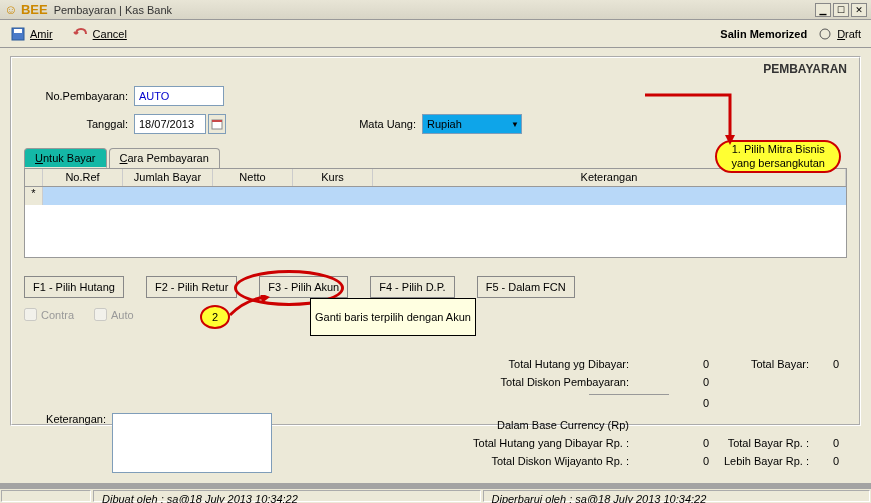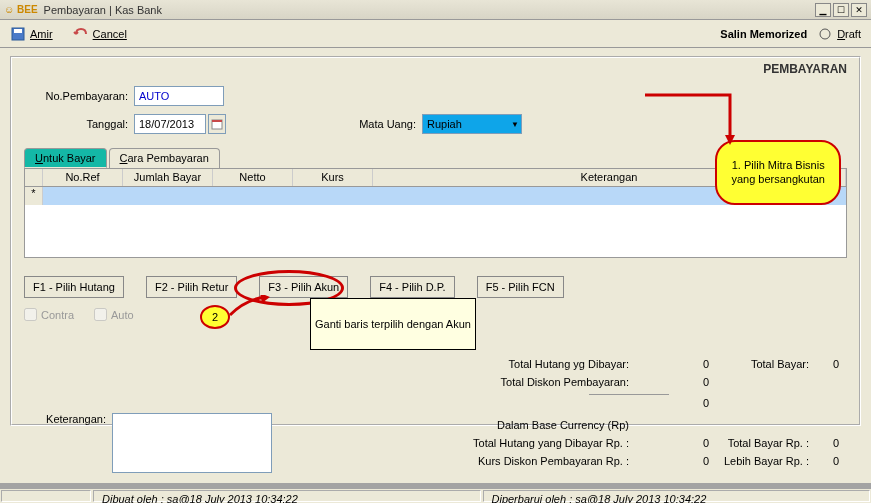--- a/index.html
+++ b/index.html
@@ -1,19 +1,19 @@
 <!DOCTYPE html>
 <html><head>
 <meta charset="utf-8">
 <style>
 * { box-sizing: border-box; margin: 0; padding: 0; font-family: Tahoma, Arial, sans-serif; font-size: 11px; }
 body { background: #ECE9D8; width: 871px; height: 503px; overflow: hidden; position: relative; }
 
 .titlebar { background: linear-gradient(to bottom, #E8E5D6, #D8D5C6); height: 20px; display: flex; align-items: center; padding: 0 4px; border-bottom: 1px solid #999; }
-.titlebar .bee-logo { font-weight: bold; color: #CC8800; font-size: 10px; margin-right: 6px; }
+.titlebar .bee-logo { font-weight: bold; color: #CC8800; font-size: 13px; margin-right: 6px; }
 .titlebar .title { color: #333; }
 .titlebar .spacer { flex: 1; }
 .titlebar .winbtn { width: 16px; height: 14px; border: 1px solid #888; background: #ECE9D8; margin-left: 2px; display: flex; align-items: center; justify-content: center; font-size: 9px; cursor: pointer; }
 
 .toolbar { background: #ECE9D8; height: 28px; display: flex; align-items: center; padding: 0 10px; border-bottom: 1px solid #999; }
 .tbtn { display: flex; align-items: center; margin-right: 20px; cursor: pointer; }
 .tbtn .icon { width: 16px; height: 16px; margin-right: 4px; display: inline-flex; align-items: center; justify-content: center; }
 .tbtn .lbl { color: #000; }
 .tbtn .lbl u { text-decoration: underline; }
 .toolbar .spacer { flex: 1; }
@@ -56,25 +56,25 @@
 .grid-row .data-cell { flex: 1; background: #B8D8F8; }
 
 .btn-row { margin-top: 18px; display: flex; gap: 22px; position: relative; }
 .fbtn { border: 1px solid #888; background: #ECE9D8; padding: 4px 8px; cursor: pointer; }
 .red-circle { position: absolute; border: 3px solid #CC0000; border-radius: 50%; width: 110px; height: 36px; pointer-events: none; }
 
 .checks { margin-top: 10px; display: flex; align-items: center; gap: 20px; color: #999; }
 .chk { display: flex; align-items: center; gap: 4px; }
 .chk input { width: 13px; height: 13px; }
 
-.callout1 { position: absolute; top: 140px; right: 30px; background: #FFFF33; border: 2px solid #CC0000; border-radius: 20px; padding: 16px 14px; font-size: 13px; color: #000; text-align: center; line-height: 1.3; }
+.callout1 { position: absolute; top: 140px; right: 30px; background: #FFFF33; border: 2px solid #CC0000; border-radius: 20px; padding: 0 14px; font-size: 13px; color: #000; text-align: center; line-height: 1.3; }
 .callout2 { position: absolute; top: 305px; left: 200px; background: #FFFF33; border: 2px solid #CC0000; border-radius: 50%; width: 30px; height: 24px; display: flex; align-items: center; justify-content: center; font-size: 13px; }
 .arrow-red { position: absolute; pointer-events: none; }
 
-.tooltip { position: absolute; top: 298px; left: 310px; background: #FFFFE1; border: 1px solid #000; padding: 19px 4px; font-size: 11px; }
+.tooltip { position: absolute; top: 298px; left: 310px; background: #FFFFE1; border: 1px solid #000; padding: 12px 4px; font-size: 11px; }
 
 .totals { position: absolute; right: 20px; top: 300px; width: 430px; }
 .totals .trow { display: flex; margin-bottom: 6px; }
 .totals .tlbl { flex: 1; text-align: right; }
 .totals .tval { width: 80px; text-align: right; }
 .totals .tlbl2 { width: 100px; text-align: right; }
 .totals .tval2 { width: 30px; text-align: right; }
 .totals hr { border: none; border-top: 1px solid #999; margin: 2px 0 2px 180px; width: 80px; }
 
 .ket-area { position: absolute; left: 20px; top: 355px; display: flex; }
@@ -179,21 +179,21 @@
           <div class="data-cell"></div>
         </div>
       </div>
     </div>
 
     <div class="btn-row">
       <button class="fbtn">F1 - Pilih Hutang</button>
       <button class="fbtn">F2 - Pilih Retur</button>
       <button class="fbtn">F3 - Pilih Akun</button>
       <button class="fbtn">F4 - Pilih D.P.</button>
-      <button class="fbtn">F5 - Pilih FCN</button>
+      <button class="fbtn">F5 - Dalam FCN</button>
       <div class="red-circle" style="left:210px; top:-6px;"></div>
     </div>
 
     <div class="checks">
       <label class="chk">
         <input type="checkbox" disabled="" style="">
         <span>Contra</span>
       </label>
       <label class="chk">
         <input type="checkbox" disabled="" style="">
@@ -240,21 +240,21 @@
           <span class="tlbl2"></span>
           <span class="tval2"></span>
       </div>
       <div class="trow">
         <span class="tlbl">Total Hutang yang Dibayar Rp. :</span>
         <span class="tval">0</span>
         <span class="tlbl2">Total Bayar Rp. :</span>
         <span class="tval2">0</span>
       </div>
       <div class="trow">
-        <span class="tlbl">Kurs Diskon Pembayaran Rp. :</span>
+        <span class="tlbl">Total Diskon Wijayanto Rp. :</span>
         <span class="tval">0</span>
         <span class="tlbl2">Lebih Bayar Rp. :</span>
         <span class="tval2">0</span>
       </div>
     </div>
 
   </div>
 </div>
 
 <div class="callout1">

